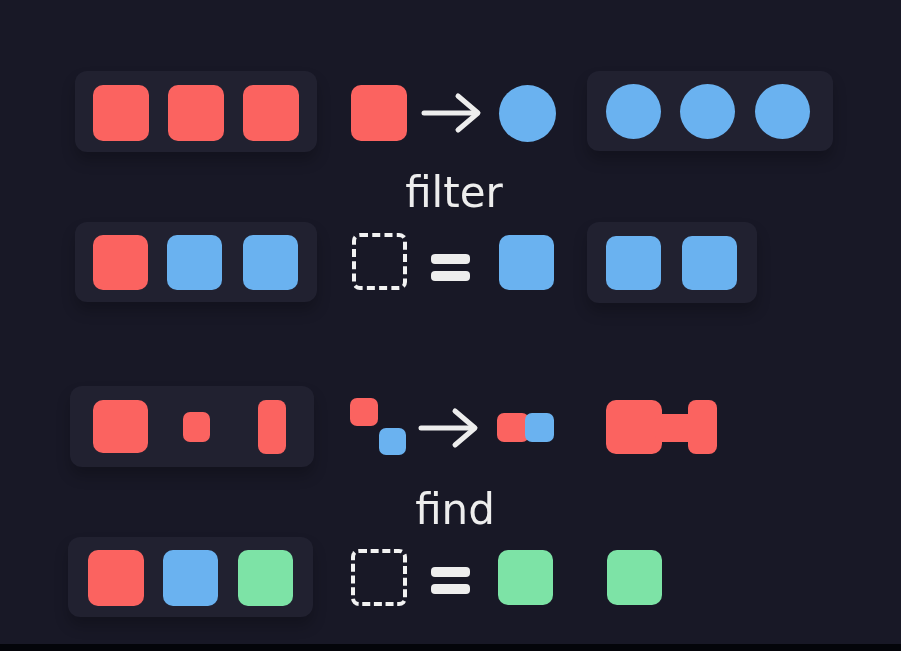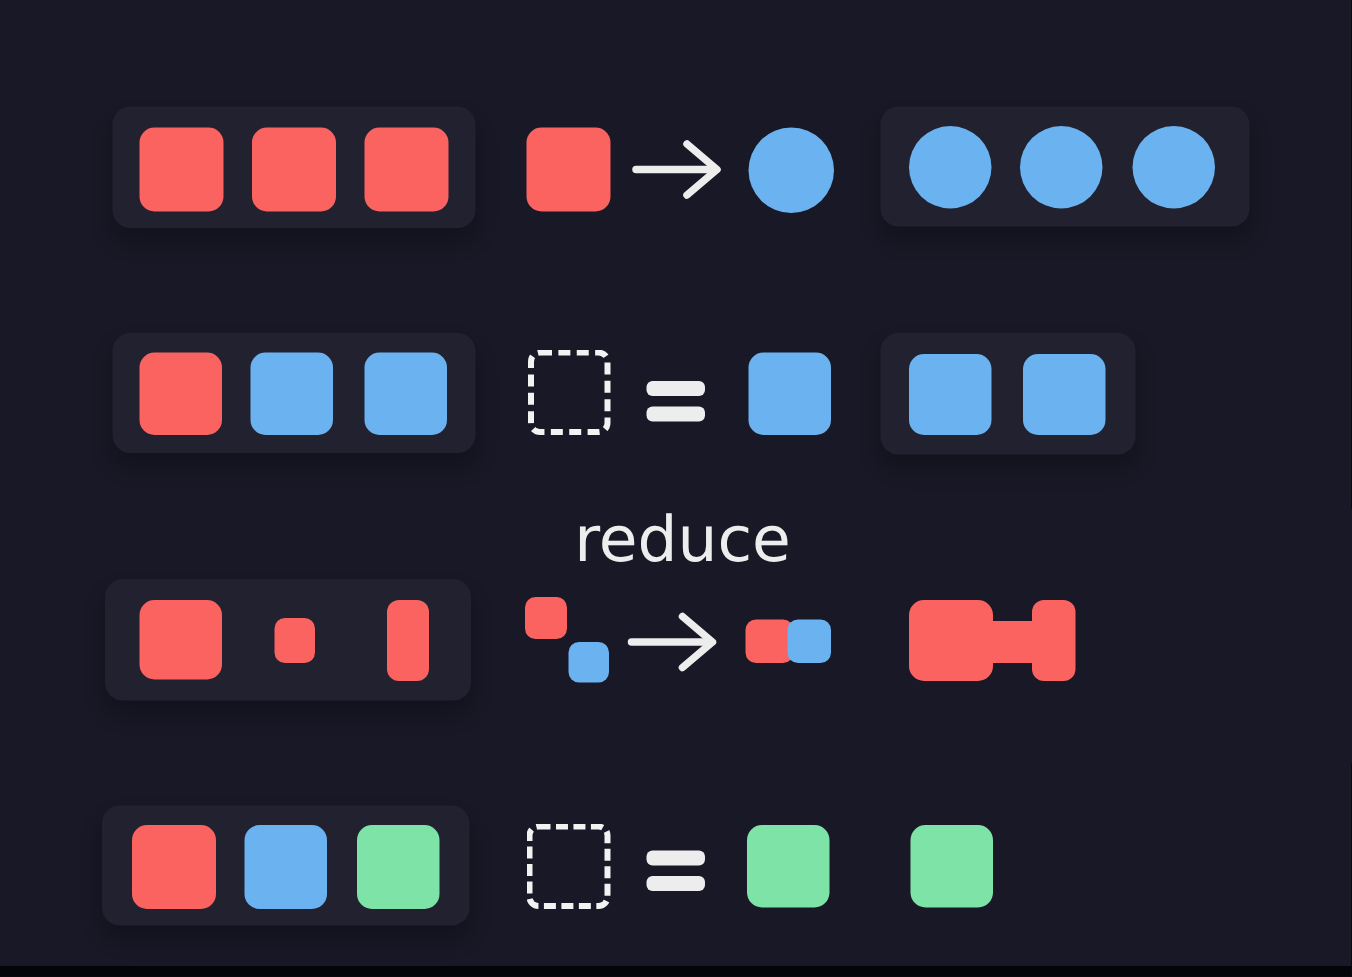--- a/index.html
+++ b/index.html
@@ -74,20 +74,21 @@
   </div>
 
   <div class="shape circle c-blue" style="left:499px;top:85px;width:57px;height:57px"></div>
 
   <div class="panel" style="left:587px;top:71px;width:246px;height:80px">
     <div class="shape circle c-blue" style="left:19px;top:13px;width:55px;height:55px"></div>
     <div class="shape circle c-blue" style="left:93px;top:13px;width:55px;height:55px"></div>
     <div class="shape circle c-blue" style="left:168px;top:13px;width:55px;height:55px"></div>
   </div>
 
+  <div class="label" style="left:454px;top:170px">filter</div>
 
   <div class="panel" style="left:75px;top:222px;width:242px;height:80px">
     <div class="shape sq c-red" style="left:18px;top:13px;width:55px;height:55px"></div>
     <div class="shape sq c-blue" style="left:92px;top:13px;width:55px;height:55px"></div>
     <div class="shape sq c-blue" style="left:168px;top:13px;width:55px;height:55px"></div>
   </div>
 
   <div class="dash-box" style="left:352px;top:233px;width:55px;height:57px"></div>
 
   <div class="eq" style="left:431px;top:254px">
@@ -95,21 +96,20 @@
       <div class="bar"></div>
   </div>
 
   <div class="shape sq c-blue" style="left:499px;top:235px;width:55px;height:55px"></div>
 
   <div class="panel" style="left:587px;top:222px;width:170px;height:81px">
     <div class="shape sq c-blue" style="left:19px;top:14px;width:55px;height:54px"></div>
     <div class="shape sq c-blue" style="left:95px;top:14px;width:55px;height:54px"></div>
   </div>
 
-  <div class="label" style="left:455px;top:337px">reduce</div>
 
   <div class="panel" style="left:70px;top:386px;width:244px;height:81px">
     <div class="shape sq c-red" style="left:23px;top:14px;width:55px;height:53px"></div>
     <div class="shape sq-sm c-red" style="position:absolute;left:113px;top:26px;width:27px;height:30px"></div>
     <div class="shape c-red" style="left:188px;top:14px;width:28px;height:54px;border-radius:8px"></div>
   </div>
 
   <div class="shape sq-sm c-red" style="position:absolute;left:350px;top:398px;width:28px;height:28px"></div>
   <div class="shape sq-sm c-blue" style="position:absolute;left:379px;top:428px;width:27px;height:27px"></div>
 
@@ -122,20 +122,21 @@
 
   <div class="shape sq-sm c-red" style="position:absolute;left:497px;top:413px;width:32px;height:29px"></div>
   <div class="shape sq-sm c-blue" style="position:absolute;left:525px;top:413px;width:29px;height:29px"></div>
 
   <div>
     <div class="shape sq c-red" style="position:absolute;left:606px;top:400px;width:56px;height:54px"></div>
     <div class="shape c-red" style="position:absolute;left:655px;top:414px;width:40px;height:28px;border-radius:7px"></div>
     <div class="shape c-red" style="position:absolute;left:688px;top:400px;width:29px;height:54px;border-radius:8px"></div>
   </div>
 
+  <div class="label" style="left:455px;top:487px">find</div>
 
   <div class="panel" style="left:68px;top:537px;width:245px;height:80px">
     <div class="shape sq c-red" style="left:20px;top:13px;width:56px;height:56px"></div>
     <div class="shape sq c-blue" style="left:95px;top:13px;width:55px;height:56px"></div>
     <div class="shape sq c-green" style="left:170px;top:13px;width:55px;height:56px"></div>
   </div>
 
   <div class="dash-box" style="left:351px;top:549px;width:56px;height:57px"></div>
 
   <div class="eq" style="left:431px;top:567px">

